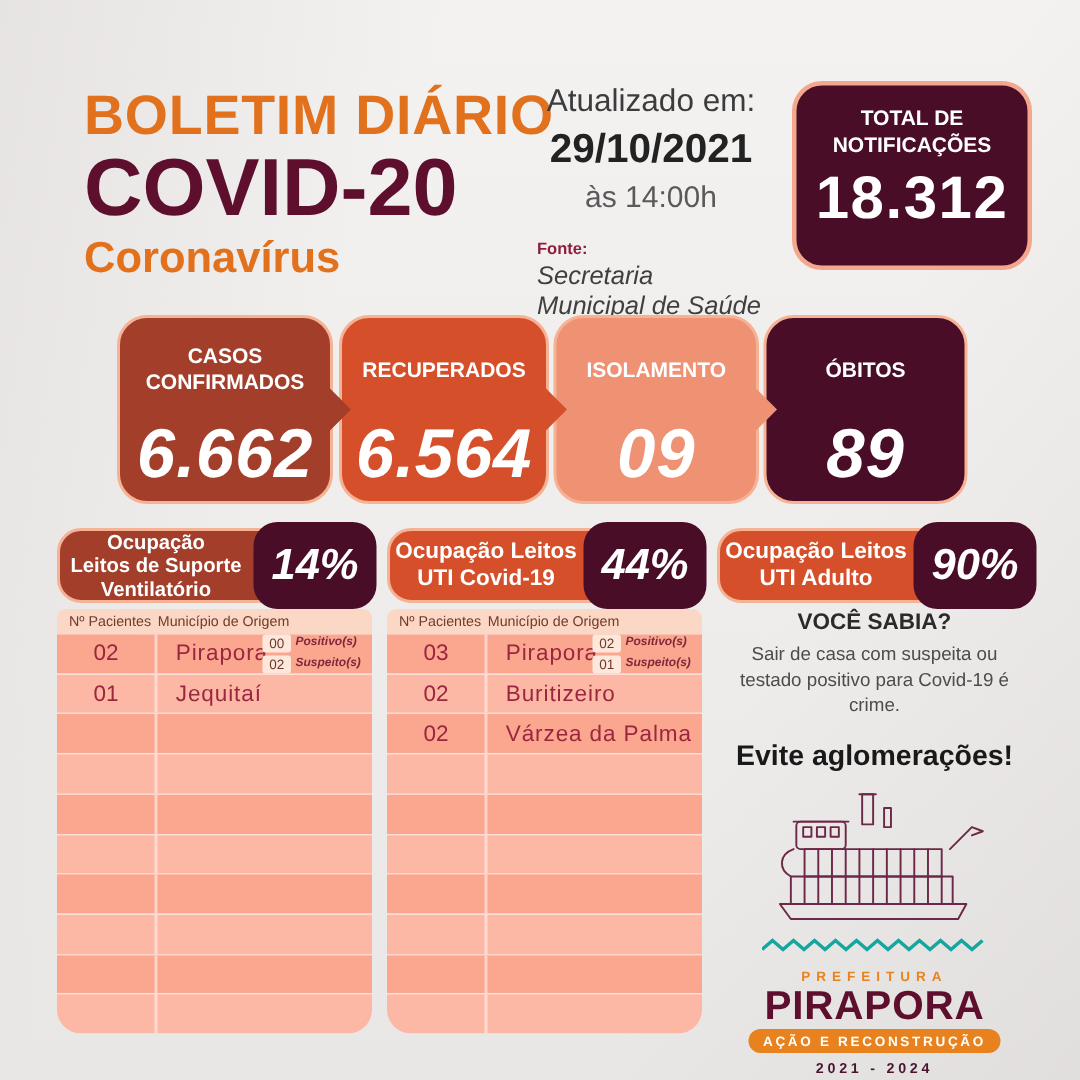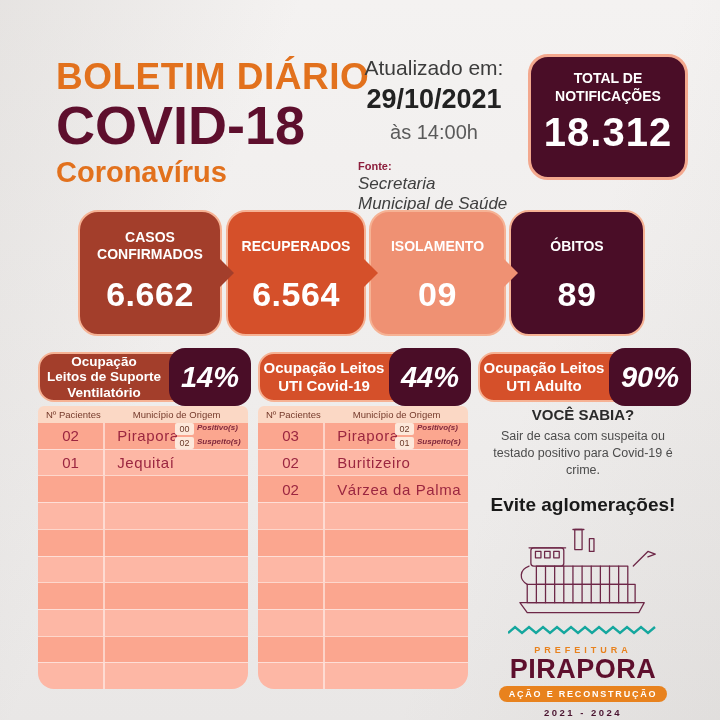--- a/index.html
+++ b/index.html
@@ -29,40 +29,40 @@
   .tb-value{font-size:40px;font-weight:bold;margin-top:5px;letter-spacing:1px;}
   
   .card{position:absolute;top:210px;height:126px;border-radius:20px;border:2px solid #f6b294;
     box-sizing:border-box;color:#fff;text-align:center;}
   .card1{left:78px;width:144px;background:#a33e2b;--c:#a33e2b;}
   .card2{left:226px;width:140px;background:#d5502a;--c:#d5502a;}
   .card3{left:369px;width:137px;background:#ef9173;--c:#ef9173;}
   .card4{left:509px;width:136px;background:#4a0d27;}
   .clabel{height:52px;display:flex;flex-direction:column;align-items:center;justify-content:center;
     font-weight:bold;font-size:14px;line-height:1.18;padding-top:8px;}
-  .cvalue{font-size:34px;font-weight:bold;margin-top:3px;letter-spacing:.5px;}
+  .cvalue{font-size:46px;font-weight:bold;margin-top:3px;letter-spacing:.5px;font-style:italic;}
   .card.arrow::after{content:"";position:absolute;right:-14px;top:50%;transform:translateY(-50%);
     width:0;height:0;border-top:15px solid transparent;border-bottom:15px solid transparent;
     border-left:15px solid var(--c);z-index:2;}
   
   .panel{position:absolute;top:352px;width:210px;}
   .panel1{left:38px;} .panel2{left:258px;} .panel3{left:478px;}
   .phead{position:relative;height:50px;}
   .ptitle{position:absolute;inset:0;border-radius:16px;border:2px solid #f6b294;box-sizing:border-box;
     display:flex;flex-direction:column;align-items:center;justify-content:center;color:#fff;
     font-weight:bold;padding-right:78px;text-align:center;}
   .panel1 .ptitle{background:#a33e2b;font-size:13.5px;line-height:1.12;}
   .panel2 .ptitle,.panel3 .ptitle{background:#d5502a;font-size:15px;line-height:1.18;}
   .ppercent{position:absolute;right:-3px;top:-4px;height:58px;width:82px;background:#4a0d27;
     border-radius:16px;color:#fff;font-size:29px;font-weight:bold;display:flex;align-items:center;
     justify-content:center;z-index:2;font-style:italic;}
   .ptable{margin-top:4px;border-radius:6px 6px 16px 16px;overflow:hidden;}
   .thead{height:17px;background:#fbd8c5;display:flex;align-items:center;font-size:9.5px;color:#74392a;}
   .thead .h1{width:32%;padding-left:8px;box-sizing:border-box;}
-  .thead .h2{flex:1;text-align:center;}
+  .thead .h2{flex:1;}
   .rows{height:266px;display:flex;flex-direction:column;}
   .trow{flex:1;display:flex;position:relative;border-top:1px solid rgba(255,255,255,.55);}
   .trow:first-child{border-top:none;}
   .trow:nth-child(odd){background:#fba68f;}
   .trow:nth-child(even){background:#fdb7a5;}
   .tc1{width:32%;display:flex;align-items:center;justify-content:center;
     border-right:2px solid rgba(255,255,255,.5);box-sizing:border-box;font-size:15px;color:#9b2640;}
   .tc2{flex:1;display:flex;align-items:center;padding-left:12px;font-size:15px;color:#9b2640;letter-spacing:.6px;}
   .badges{position:absolute;right:5px;top:50%;transform:translateY(-50%);display:flex;flex-direction:column;gap:2px;}
   .badge{display:flex;gap:3px;justify-content:flex-end;}
@@ -82,21 +82,21 @@
     letter-spacing:1.8px;padding:3px 10px;border-radius:10px;margin-top:2px;}
   .term{font-size:9.5px;font-weight:bold;letter-spacing:2.5px;color:#4a1430;margin-top:5px;}
 </style>
 </head>
 <body>
 
 <div class="canvas">
 
   <div class="title-block">
     <div class="t1">BOLETIM DIÁRIO</div>
-    <div class="t2">COVID-18</div>
+    <div class="t2">COVID-20</div>
     <div class="t3">Coronavírus</div>
   </div>
 
   <div class="update-block">
     <div class="u1">Atualizado em:</div>
     <div class="u2">29/10/2021</div>
     <div class="u3">às 14:00h</div>
     <div class="fonte">
       <div class="f1">Fonte:</div>
       <div class="f2">Secretaria Municipal de Saúde</div>

